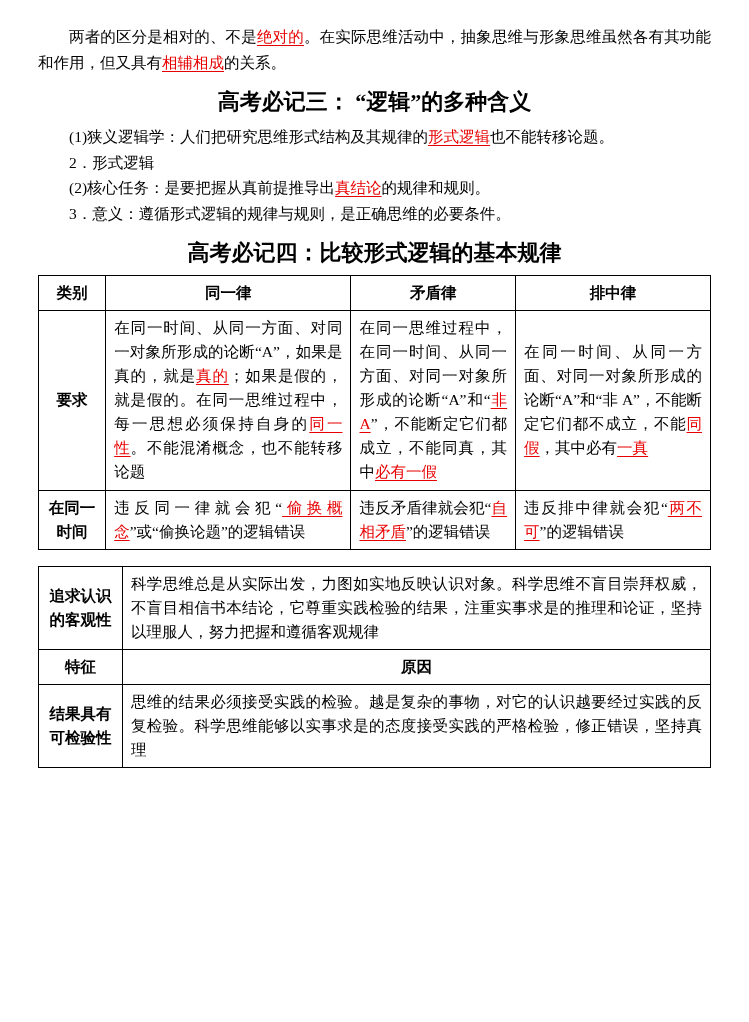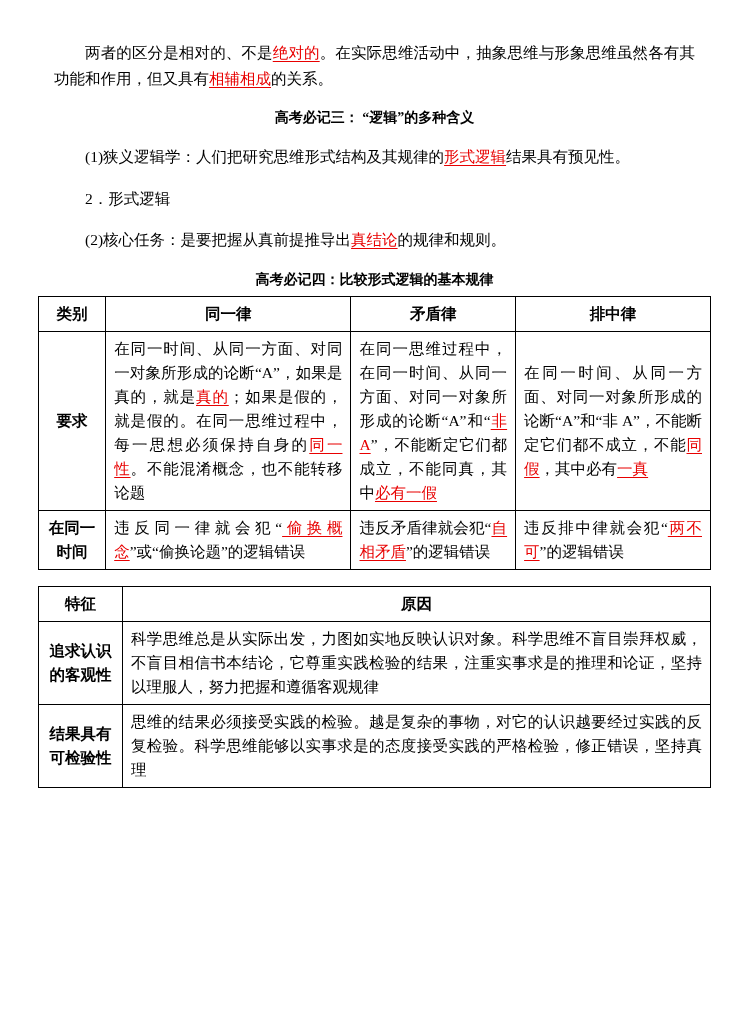--- a/index.html
+++ b/index.html
@@ -9,28 +9,28 @@
     min-height:1022px;
     box-sizing:border-box;
     padding:24px 38px 60px 38px;
     background:#ffffff;
     color:#000;
     font-family:"Liberation Serif","DejaVu Serif",serif;
     font-size:15.5px;
     line-height:1.65;
   }
   p.para{
-    margin:16px;
+    margin:0;
     text-indent:2em;
     text-align:justify;
   }
   h2.sec-title{
     margin:10px 0 6px 0;
     text-align:center;
-    font-size:14px;
+    font-size:22px;
     font-weight:bold;
     line-height:1.5;
   }
   .rd{
     color:#e80000;
     text-decoration:underline;
     text-underline-offset:3px;
   }
   table{
     width:100%;
@@ -60,23 +60,24 @@
 </style>
 </head>
 <body>
 
 <div class="page">
 
   <p class="para"><span>两者的区分是相对的、不是</span><span class="rd">绝对的</span><span>。在实际思维活动中，抽象思维与形象思维虽然各有其功能和作用，但又具有</span><span class="rd">相辅相成</span><span>的关系。</span></p>
 
   <h2 class="sec-title">高考必记三： “逻辑”的多种含义</h2>
 
-  <p class="para"><span>(1)狭义逻辑学：人们把研究思维形式结构及其规律的</span><span class="rd">形式逻辑</span><span>结果具有预见性。</span></p>
+  <p class="para"><span>(1)狭义逻辑学：人们把研究思维形式结构及其规律的</span><span class="rd">形式逻辑</span><span>也不能转移论题。</span></p>
   <p class="para"><span>2．形式逻辑</span></p>
   <p class="para"><span>(2)核心任务：是要把握从真前提推导出</span><span class="rd">真结论</span><span>的规律和规则。</span></p>
+  <p class="para"><span>3．意义：遵循形式逻辑的规律与规则，是正确思维的必要条件。</span></p>
 
   <h2 class="sec-title">高考必记四：比较形式逻辑的基本规律</h2>
 
   <table class="t4">
     <colgroup>
         <col class="c0">
         <col class="c1">
         <col class="c2">
         <col class="c3">
       </colgroup>
@@ -103,26 +104,26 @@
   </table>
 
 
   <table class="t5">
     <colgroup>
         <col class="d0">
         <col class="d1">
       </colgroup>
     <tbody>
       <tr>
+        <th>追求认识的客观性</th>
+        <td>科学思维总是从实际出发，力图如实地反映认识对象。科学思维不盲目崇拜权威，不盲目相信书本结论，它尊重实践检验的结果，注重实事求是的推理和论证，坚持以理服人，努力把握和遵循客观规律</td>
+      </tr>
+      <tr>
         <th>特征</th>
         <th>原因</th>
-      </tr>
-      <tr>
-        <th>追求认识的客观性</th>
-        <td>科学思维总是从实际出发，力图如实地反映认识对象。科学思维不盲目崇拜权威，不盲目相信书本结论，它尊重实践检验的结果，注重实事求是的推理和论证，坚持以理服人，努力把握和遵循客观规律</td>
       </tr>
       <tr>
         <th>结果具有可检验性</th>
         <td>思维的结果必须接受实践的检验。越是复杂的事物，对它的认识越要经过实践的反复检验。科学思维能够以实事求是的态度接受实践的严格检验，修正错误，坚持真理</td>
       </tr>
     </tbody>
   </table>
 
 </div>
 

